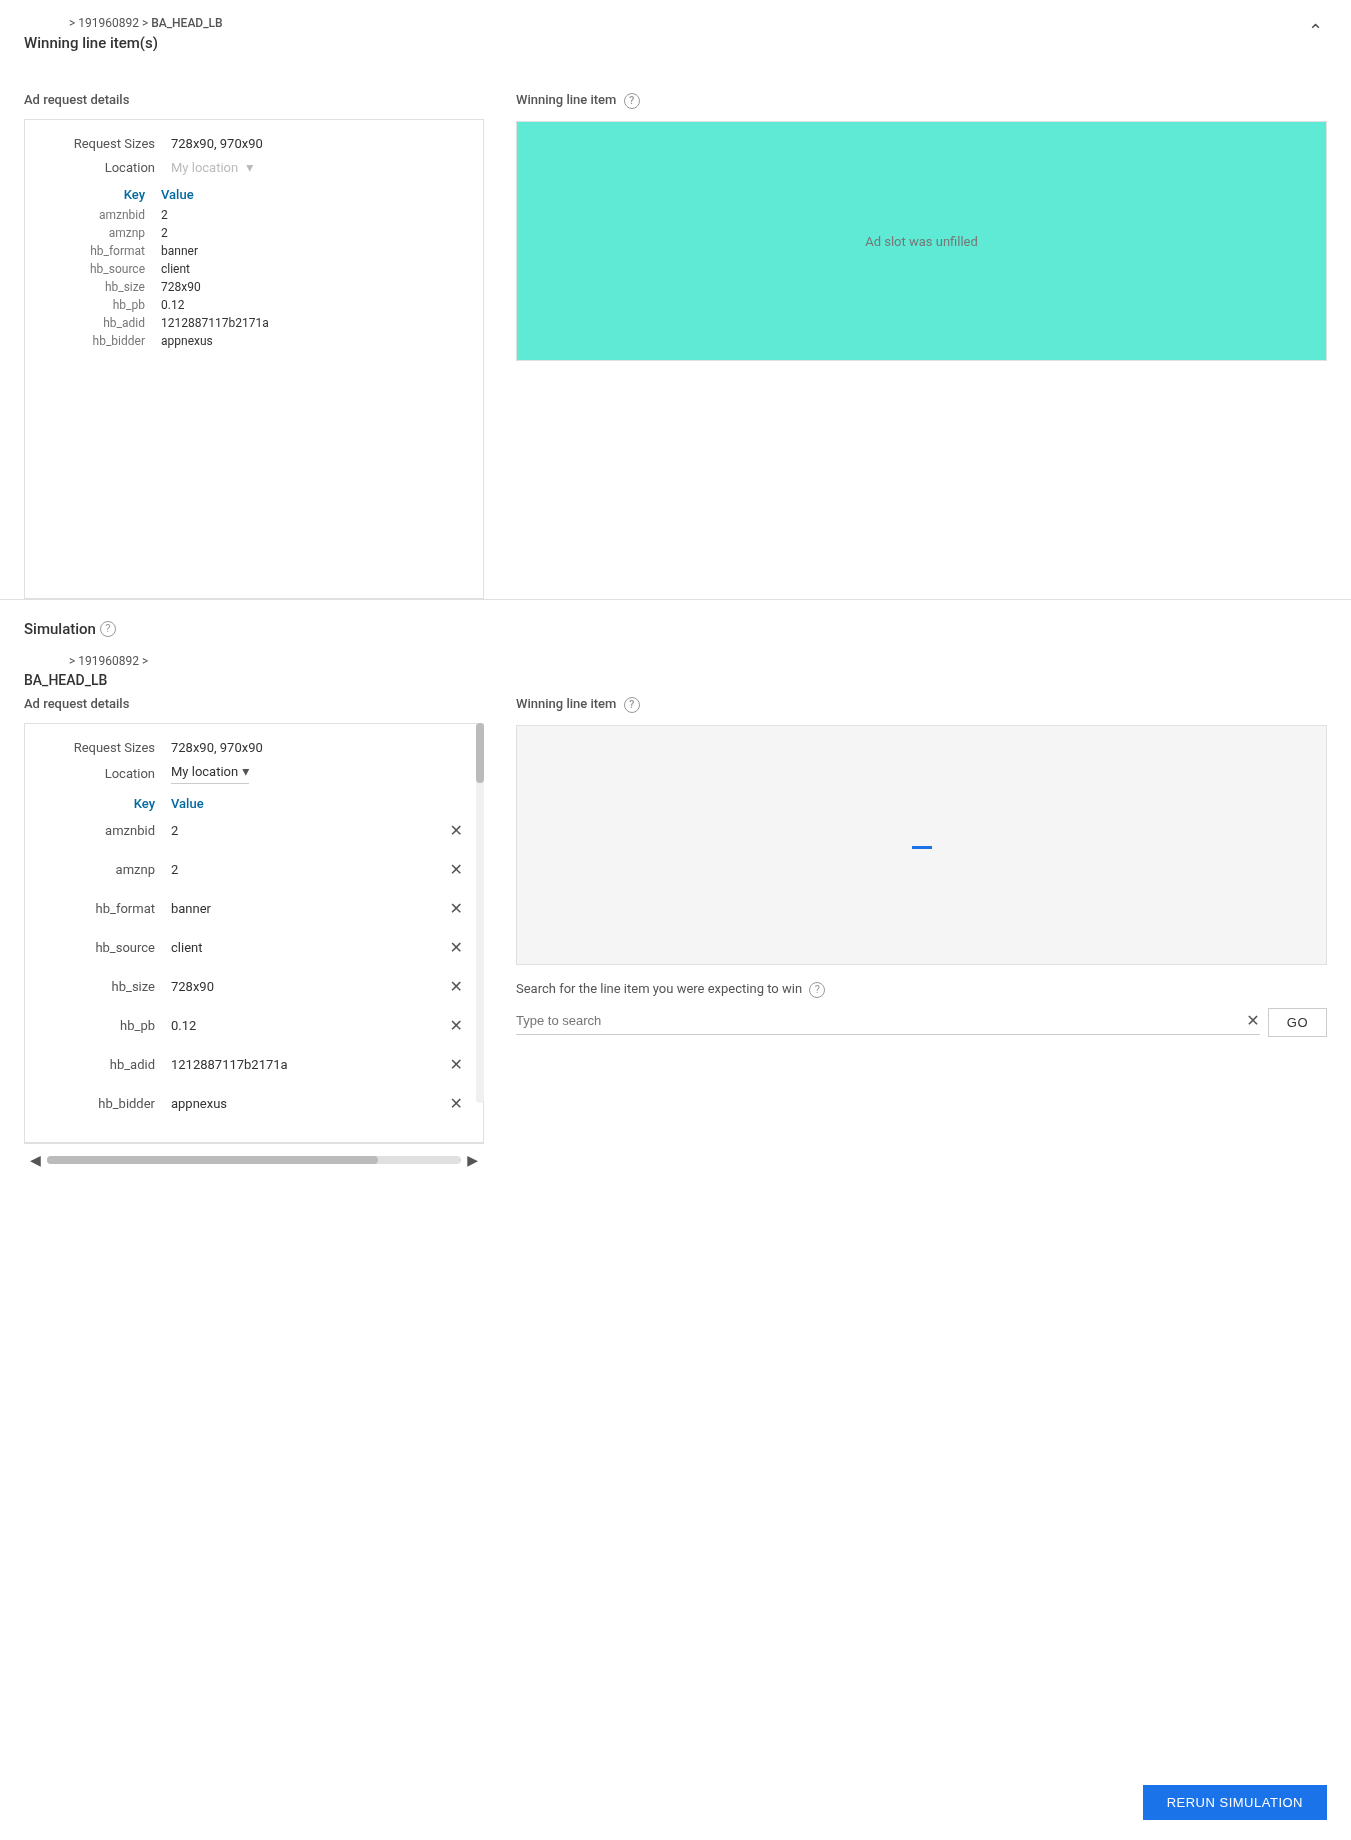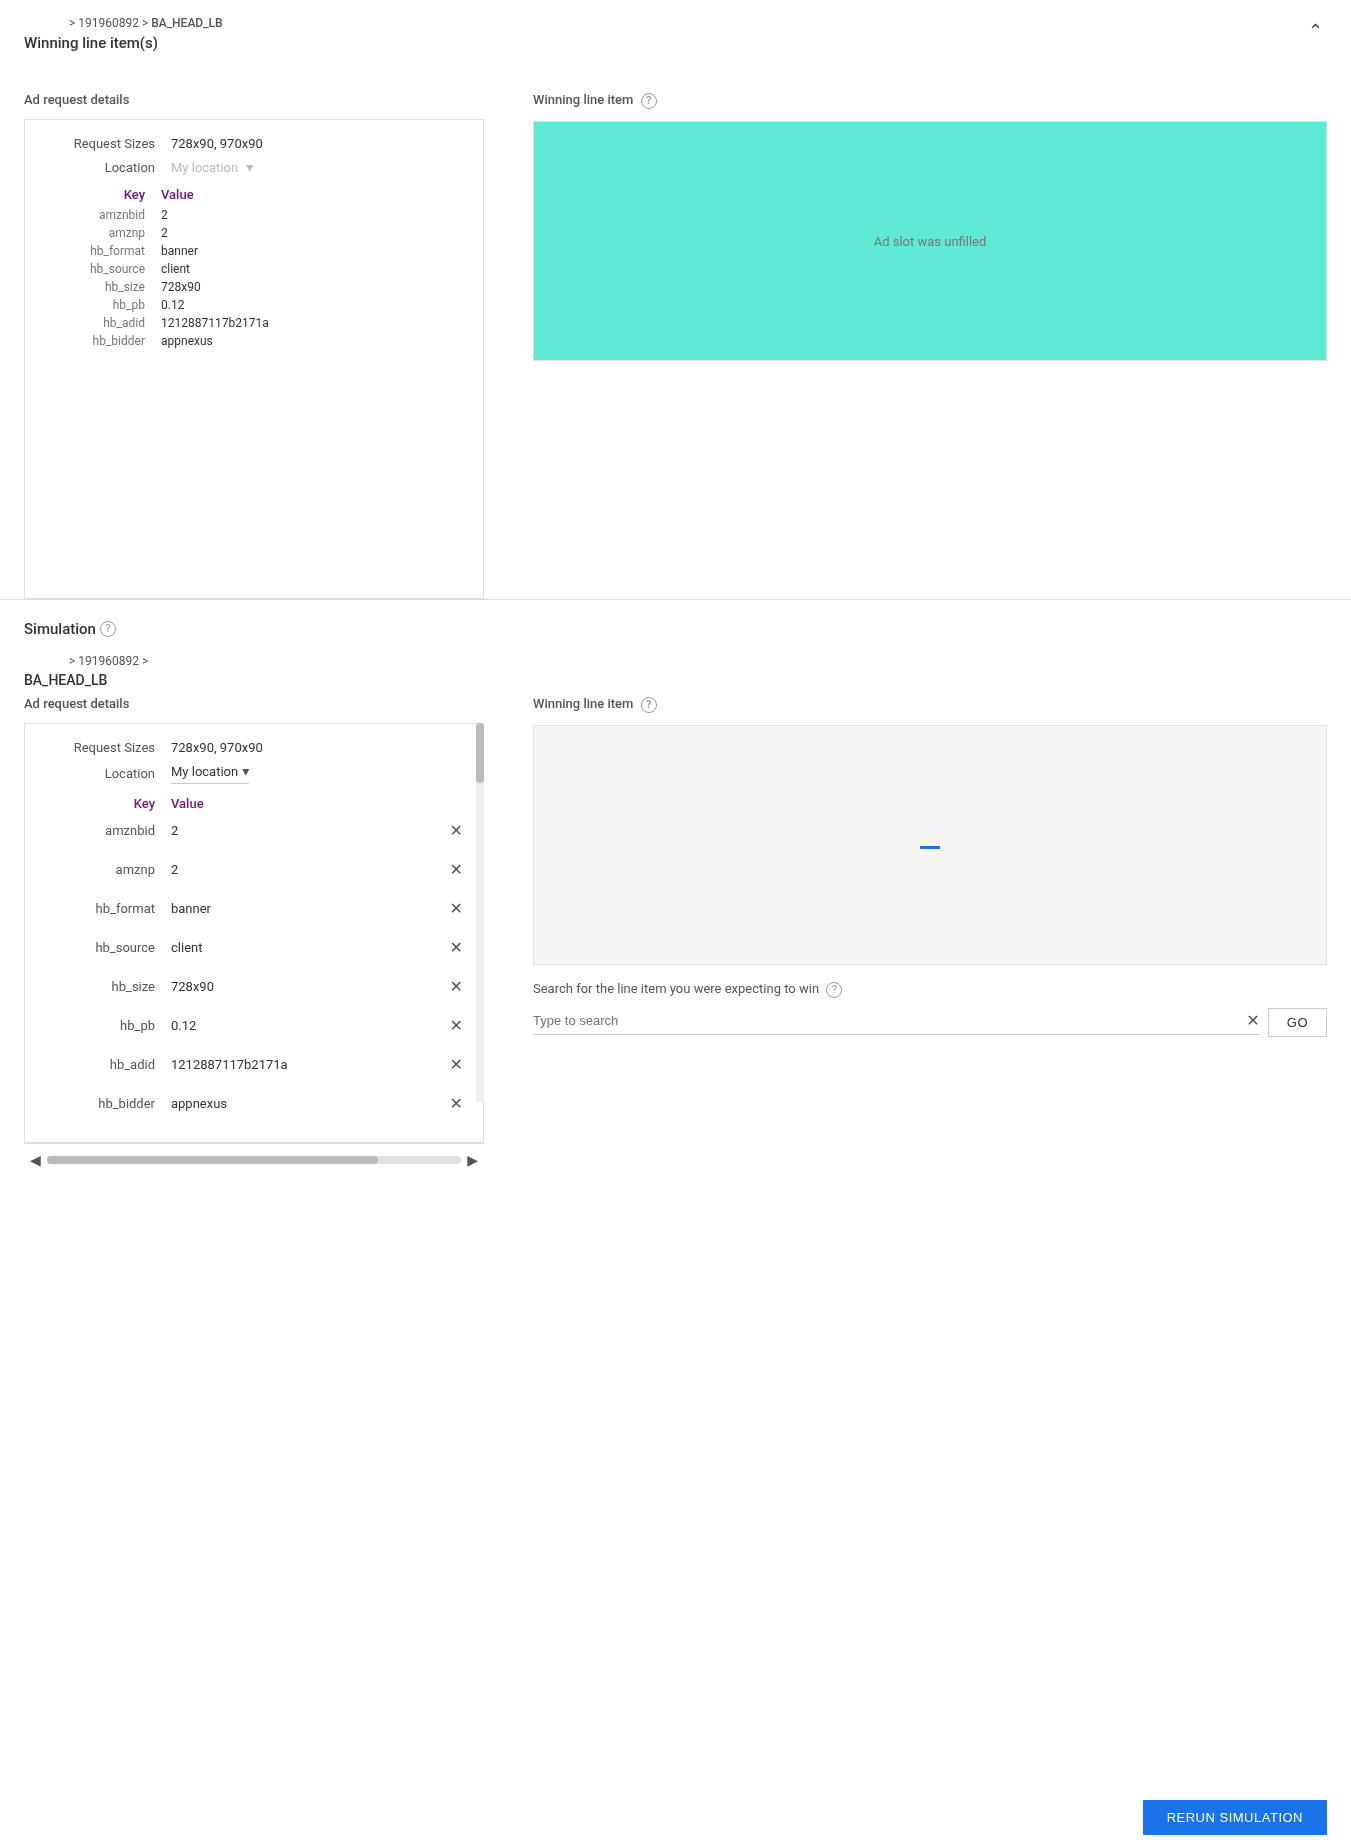--- a/index.html
+++ b/index.html
@@ -50,21 +50,20 @@
       gap: 32px;
       margin-top: 8px;
     }
 
     .left-col {
       flex: 0 0 460px;
     }
 
     .right-col {
       flex: 1;
-      margin-left: 17px;
     }
 
     .sub-label {
       font-size: 13px;
       font-weight: 500;
       color: #555;
       margin-bottom: 12px;
     }
 
     .help-icon {
@@ -130,21 +129,21 @@
     }
 
     .kv-header {
       display: flex;
       margin-bottom: 6px;
     }
 
     .kv-header .kh {
       font-weight: 500;
       font-size: 13px;
-      color: #701a75;
+      color: #0369a1;
     }
 
     .kv-header .kh:first-child {
       width: 120px;
       text-align: right;
       padding-right: 16px;
     }
 
     .kv-row {
       display: flex;
@@ -367,21 +366,21 @@
       font-size: 13px;
       font-weight: 500;
       padding: 6px 18px;
       cursor: pointer;
       letter-spacing: 0.5px;
     }
 
     
     .rerun-btn {
       position: fixed;
-      bottom: 5px;
+      bottom: 20px;
       right: 24px;
       background: #1a73e8;
       color: #fff;
       font-size: 13px;
       font-weight: 500;
       padding: 10px 24px;
       border: none;
       cursor: pointer;
       letter-spacing: 0.5px;
       text-transform: uppercase;

